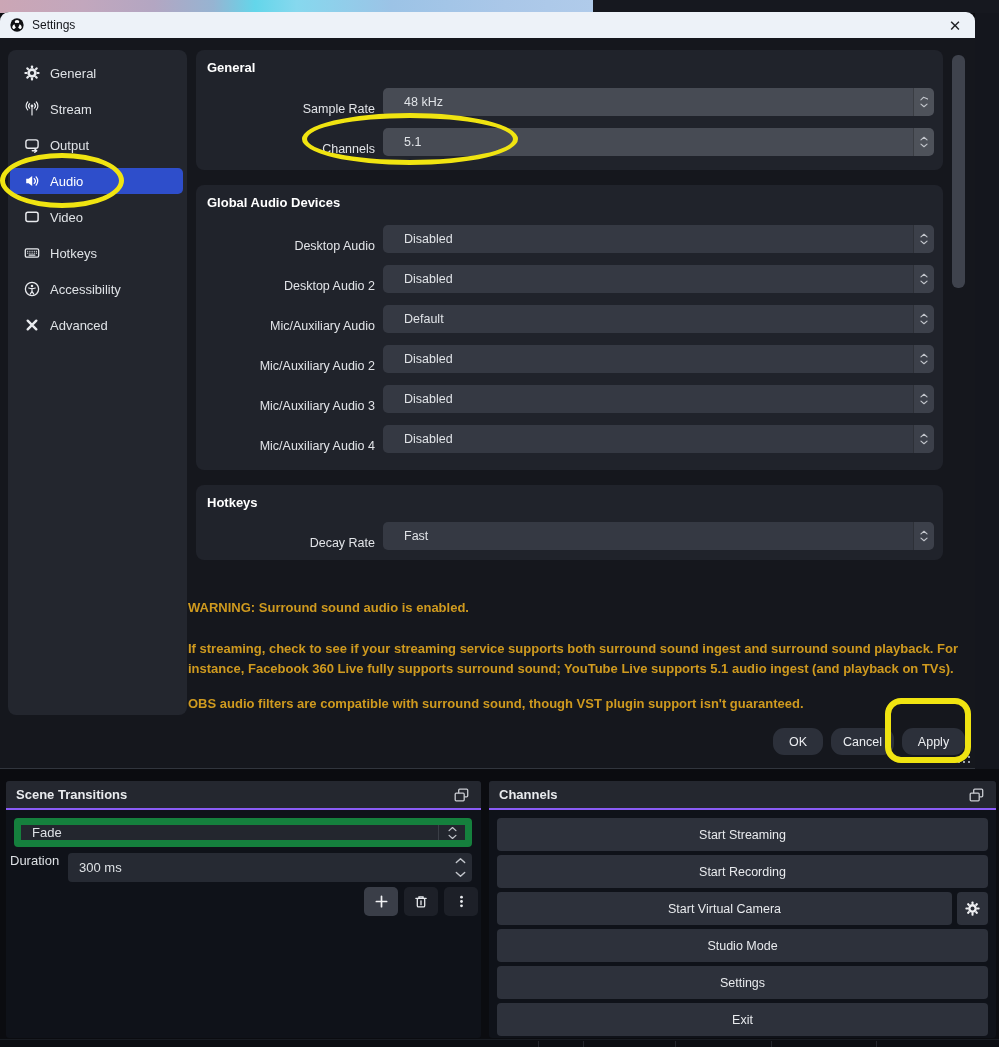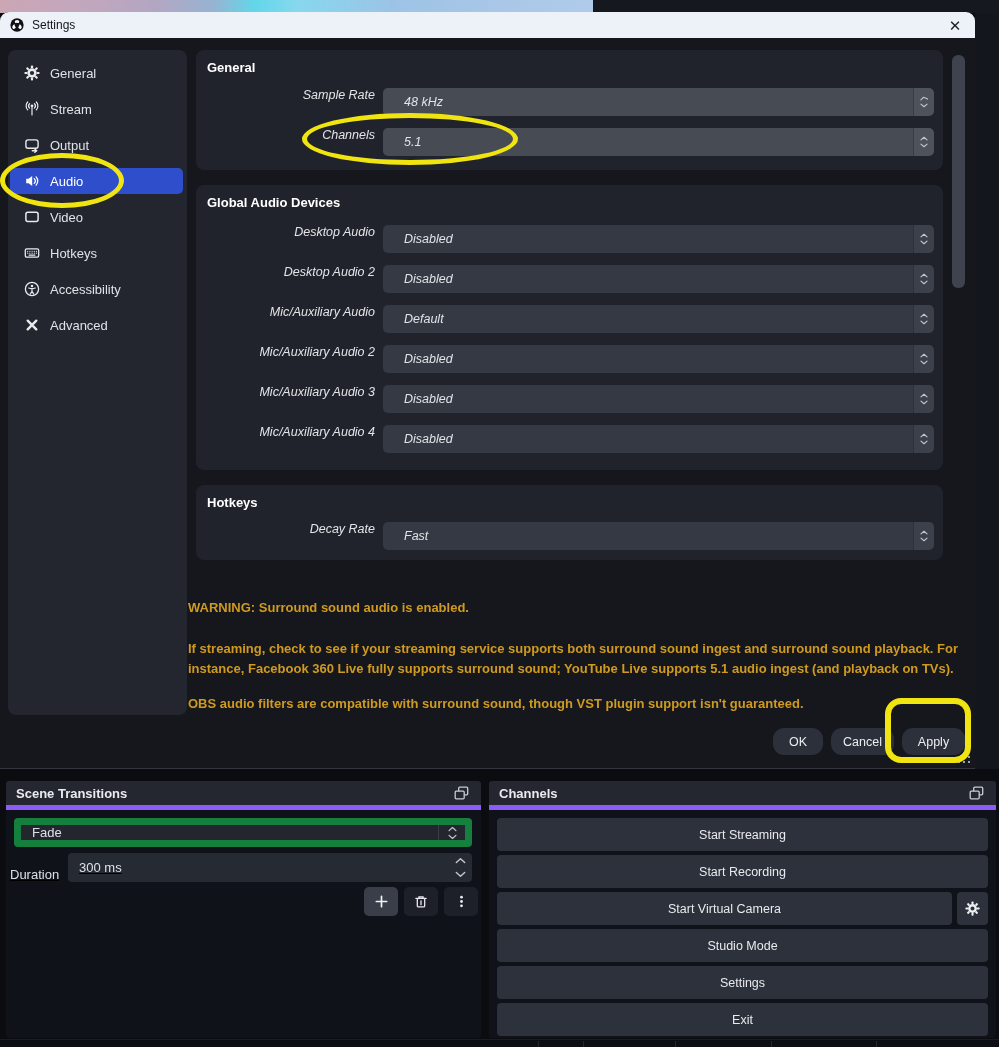--- a/index.html
+++ b/index.html
@@ -24,21 +24,21 @@
   .nav-item{position:absolute;left:2px;width:173px;height:26px;border-radius:5px;display:flex;align-items:center;padding-left:14px;box-sizing:border-box;gap:10px;color:#dfe2e6;font-size:13px;}
   .nav-item.selected{background:#2e4ecb;color:#fff;}
   .icon16{width:16px;height:16px;flex:0 0 16px;display:block;}
 
   
   .section{position:absolute;left:196px;width:747px;background:#20232b;border-radius:8px;}
   #sec-general{top:38px;height:120px;}
   #sec-global{top:173px;height:285px;}
   #sec-meters{top:473px;height:75px;}
   .sec-header{position:absolute;left:11px;top:10px;font-size:13px;font-weight:bold;color:#fff;}
-  .frow{position:absolute;left:10px;right:9px;height:28px;display:flex;align-items:flex-start;font-style:italic;}
+  .frow{position:absolute;left:10px;right:9px;height:28px;display:flex;align-items:flex-end;}
   .flabel{flex:0 0 169px;width:169px;text-align:right;margin-right:8px;color:#e2e4e8;font-size:12.5px;white-space:nowrap;}
   .combo{flex:1;height:28px;border-radius:5px;position:relative;display:flex;align-items:center;padding-left:21px;color:#e0e3e7;font-size:12.5px;box-sizing:border-box;cursor:default;}
   .combo.light{background:#474b54;}
   .combo.dark{background:#353943;}
   .combo .spin{position:absolute;right:0;top:0;bottom:0;width:20px;border-left:1px solid rgba(0,0,0,.25);background:rgba(255,255,255,.04);border-radius:0 5px 5px 0;display:flex;flex-direction:column;align-items:center;justify-content:center;gap:2px;}
 
   
   .warning{position:absolute;left:188px;top:586px;width:772px;color:#cf9a1f;font-weight:bold;font-size:13px;line-height:20px;}
   .warning p{margin:0;}
   .warning p.p1{margin-bottom:21px;}
@@ -60,28 +60,28 @@
   
   .marker{position:absolute;border:5px solid #f0e411;z-index:60;pointer-events:none;}
   #marker-audio{left:0;top:153px;width:114px;height:45px;border-radius:50%;}
   #marker-channels{left:302px;top:113px;width:206px;height:42px;border-radius:50%;}
   #marker-apply{left:885px;top:698px;width:74px;height:53px;border-radius:16px;border-width:6px;}
 
   
   .bpanel{position:absolute;top:781px;height:257px;background:#0f1219;border-radius:3px;box-sizing:border-box;}
   #panel-transitions{left:6px;width:475px;}
   #panel-controls{left:489px;width:507px;}
-  .bpanel-header{height:29px;background:#24272f;border-bottom:5px solid #8b5cf6;display:flex;align-items:center;padding:0 10px;box-sizing:border-box;border-radius:3px 3px 0 0;}
+  .bpanel-header{height:29px;background:#24272f;border-bottom:2px solid #8b5cf6;display:flex;align-items:center;padding:0 10px;box-sizing:border-box;border-radius:3px 3px 0 0;}
   .bpanel-header .ptitle{font-size:13px;font-weight:bold;color:#e9ebee;}
   .float-btn{margin-left:auto;display:flex;align-items:center;justify-content:center;width:20px;height:20px;}
 
   .fade-combo{position:absolute;left:8px;top:37px;right:9px;height:29px;background:#23262e;border:7px solid #15803d;border-radius:4px;display:flex;align-items:center;padding-left:11px;color:#dde0e4;font-size:13px;box-sizing:border-box;}
   .fc-spin{position:absolute;right:0;top:0;bottom:0;width:26px;border-left:1px solid #3a3e46;display:flex;flex-direction:column;align-items:center;justify-content:center;gap:2px;}
 
-  .dur-row{position:absolute;left:4px;top:72px;right:9px;height:29px;display:flex;align-items:flex-end;text-decoration:underline;}
+  .dur-row{position:absolute;left:4px;top:72px;right:9px;height:29px;display:flex;align-items:flex-start;}
   .dur-label{flex:0 0 58px;color:#dde0e4;font-size:13px;}
   .dur-spin{flex:1;height:29px;background:#262a33;border-radius:4px;position:relative;display:flex;align-items:center;padding-left:11px;color:#dde0e4;font-size:13px;box-sizing:border-box;}
   .dur-arrows{position:absolute;right:6px;top:4px;bottom:4px;display:flex;flex-direction:column;justify-content:space-between;align-items:center;}
 
   .tr-buttons{position:absolute;right:3px;top:106px;display:flex;gap:6px;}
   .sq-btn{width:34px;height:29px;border-radius:5px;display:flex;align-items:center;justify-content:center;}
   .sq-btn.add{background:#3a3e48;}
   .sq-btn.darkbtn{background:#1d2028;}
 
   .ctrl-buttons{position:absolute;left:8px;right:8px;top:37px;display:flex;flex-direction:column;gap:4px;}

